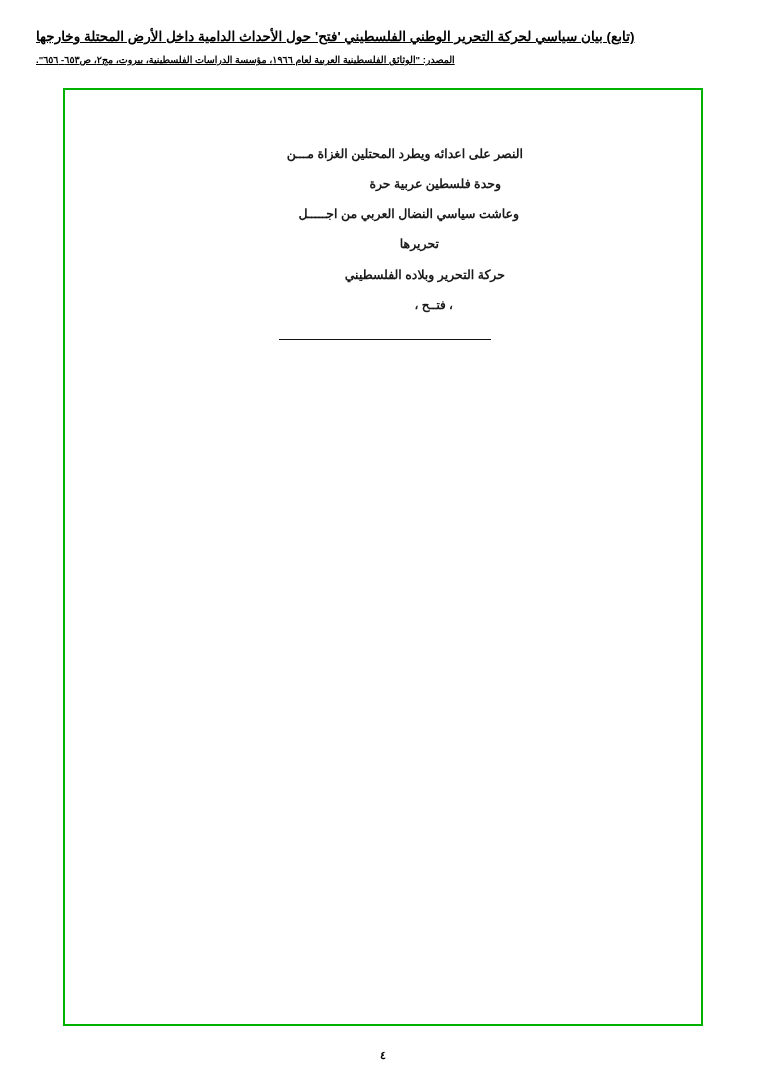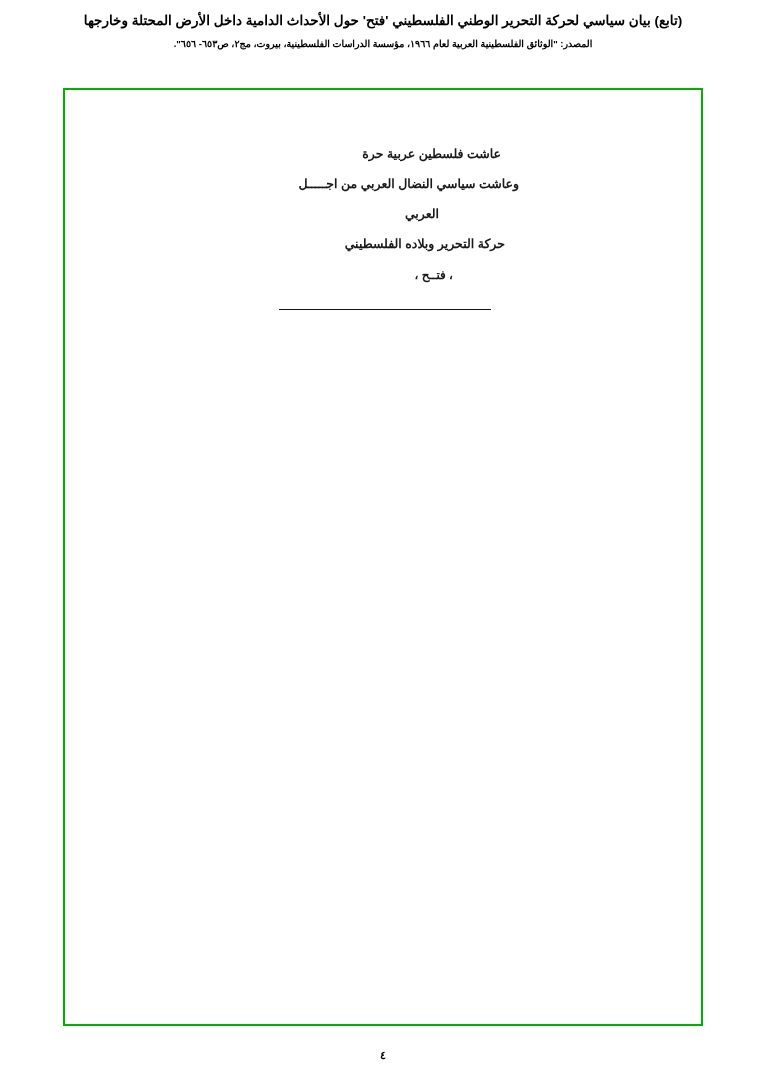--- a/index.html
+++ b/index.html
@@ -18,22 +18,23 @@
 
   .page {
     width: 766px;
     height: 1084px;
     position: relative;
     box-sizing: border-box;
   }
 
   
   .header {
-    padding-top: 12px;
-    text-align: center;
+    padding-top: 28px;
+    text-align: left;
+    text-decoration: underline;
   }
   .header-title {
     font-family: "Liberation Sans", sans-serif;
     font-weight: bold;
     font-size: 13.5px;
     line-height: 1.35;
     direction: rtl;
     padding: 0 36px;
     letter-spacing: 0px;
   }
@@ -117,23 +118,24 @@
 
 <div class="page">
 
   <div class="header">
     <div class="header-title">(تابع) بيان سياسي لحركة التحرير الوطني الفلسطيني 'فتح' حول الأحداث الدامية داخل الأرض المحتلة وخارجها</div>
     <div class="header-source">المصدر: "الوثائق الفلسطينية العربية لعام ١٩٦٦، مؤسسة الدراسات الفلسطينية، بيروت، مج٢، ص٦٥٣- ٦٥٦".</div>
   </div>
 
   <div class="scan-frame">
     <div class="scan-body">
-      <div class="doc-line center-ish">عاشت فلسطين عربية حرة</div>
+      <div class="doc-line indent-1">النصر على اعدائه ويطرد المحتلين الغزاة مـــن</div>
+      <div class="doc-line center-ish">وحدة فلسطين عربية حرة</div>
       <div class="doc-line indent-2">وعاشت سياسي النضال العربي من اجـــــل</div>
-      <div class="doc-line center-most">العربي</div>
+      <div class="doc-line center-most">تحريرها</div>
       <div class="doc-line sig">حركة التحرير وبلاده الفلسطيني</div>
       <div class="doc-line quote">، فتــح ،</div>
 
       <div class="rule-wrap">
         <div class="rule"></div>
       </div>
     </div>
   </div>
 
   <div class="footer">

